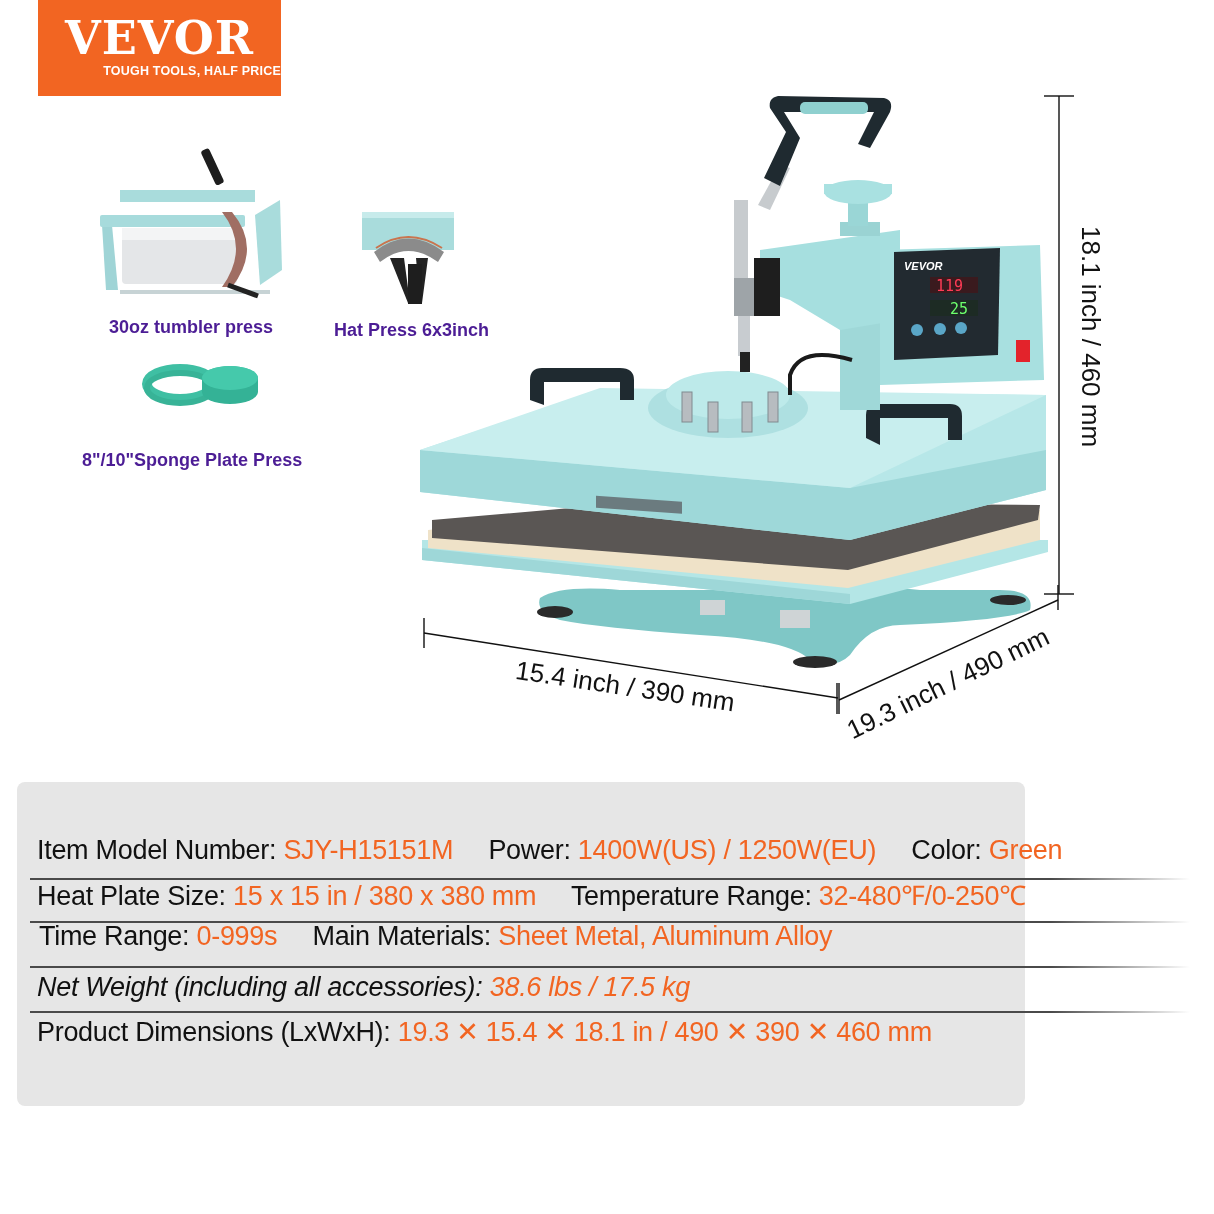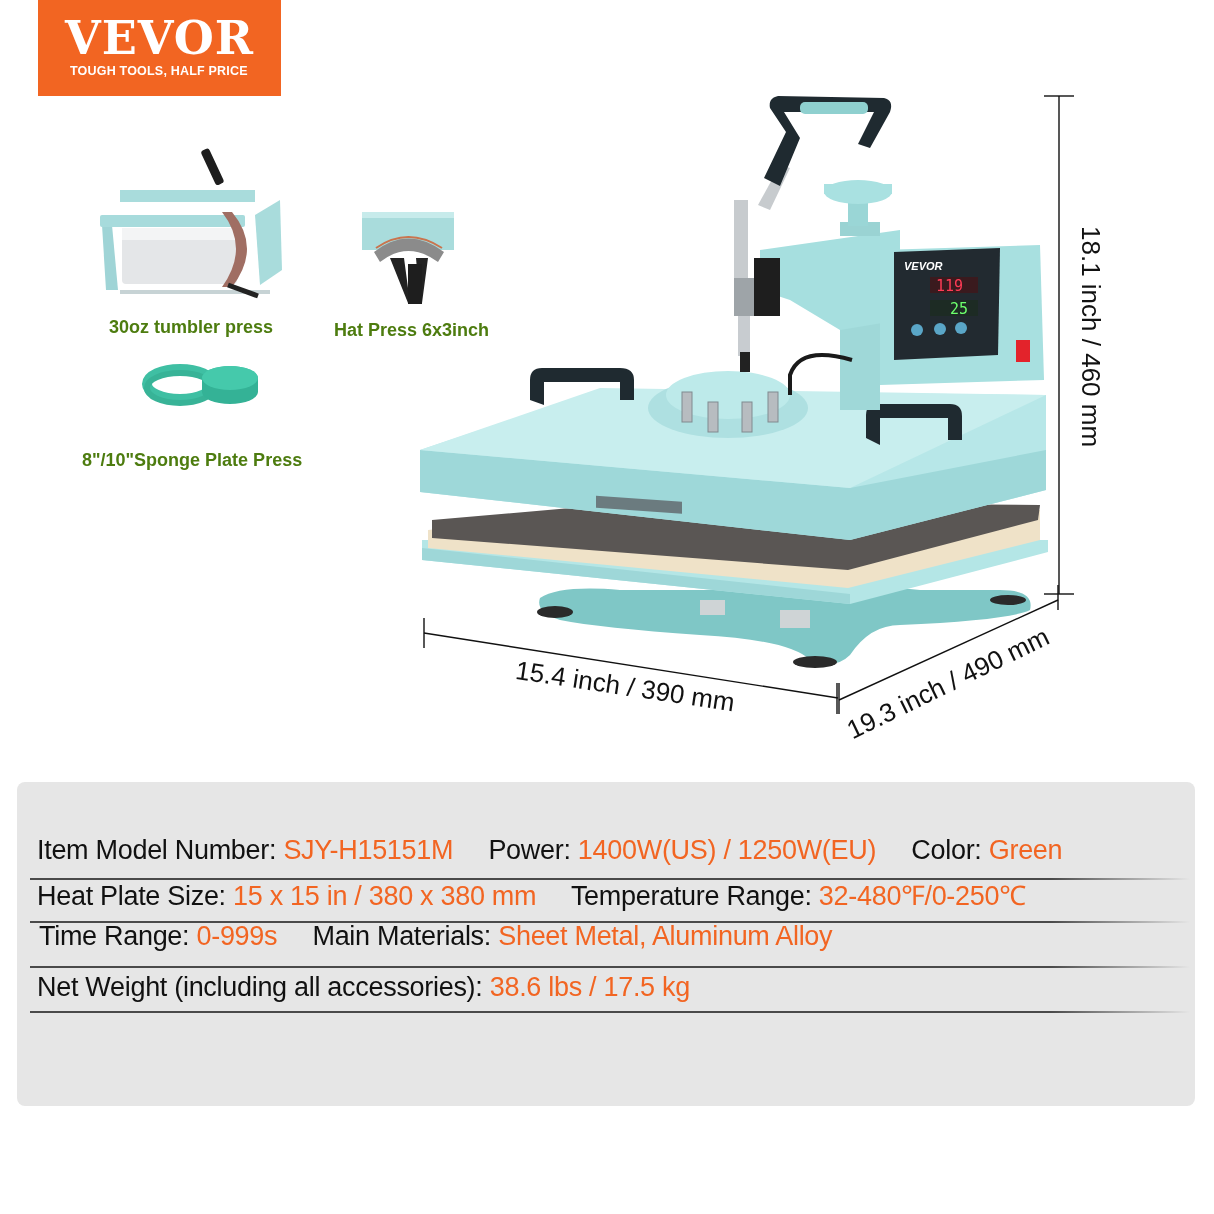--- a/index.html
+++ b/index.html
@@ -1,28 +1,28 @@
 <!DOCTYPE html>
 <html><head>
 <meta charset="utf-8">
 <style>
   html, body { margin:0; padding:0; background:#ffffff; }
   body { width:1214px; height:1214px; position:relative; overflow:hidden; font-family:"Liberation Sans", sans-serif; }
 
   .logo { position:absolute; left:38px; top:0; width:243px; height:96px; background:#f26522; color:#fff; box-sizing:border-box; }
   .logo-word { position:absolute; left:0; right:0; top:12px; text-align:center; font-family:"DejaVu Serif", serif; font-weight:bold; font-size:46px; letter-spacing:1px; line-height:52px; }
-  .logo-tag { position:absolute; left:0; right:0; top:64px; text-align:left; font-size:12.5px; font-weight:bold; letter-spacing:0.2px;padding-left:32px; }
+  .logo-tag { position:absolute; left:0; right:0; top:64px; text-align:right; font-size:12.5px; font-weight:bold; letter-spacing:0.2px;padding-left:32px; }
 
-  .acc-label { position:absolute; font-weight:bold; font-size:18px; color:#4d7c0f; white-space:nowrap; }
+  .acc-label { position:absolute; font-weight:bold; font-size:18px; color:#4c1d95; white-space:nowrap; }
 
   .product-svg { position:absolute; left:0; top:0; }
 
   .dim-label { position:absolute; font-size:26px; color:#111; white-space:nowrap; transform-origin:left top; font-weight:normal; }
 
-  .spec-panel { position:absolute; left:17px; top:782px; width:1178px; height:324px; background:#e6e6e6; border-radius:8px; }
+  .spec-panel { position:absolute; left:17px; top:782px; width:1008px; height:324px; background:#e6e6e6; border-radius:8px; }
   .spec-row { position:absolute; left:20px; font-size:27px; line-height:32px; white-space:nowrap; color:#111; letter-spacing:-0.3px; }
   .spec-row .k { color:#111; }
   .spec-row .v { color:#f26522; }
   .spec-row .gap { display:inline-block; width:28px; }
   .sep { position:absolute; left:13px; width:1160px; height:2px; background:linear-gradient(to right, #4a4a4a 0%, #4a4a4a 88%, rgba(74,74,74,0) 100%); }
 </style>
 </head>
 <body>
 
 <div class="logo">
@@ -168,19 +168,23 @@
   <div class="sep" style="top:139px;"></div>
 
   <div class="spec-row" style="top:138px; left:22px;">
     <span class="k">Time Range:</span>
     <span class="v">0-999s</span><span class="gap"></span>
     <span class="k">Main Materials:</span>
     <span class="v">Sheet Metal, Aluminum Alloy</span>
   </div>
   <div class="sep" style="top:184px;"></div>
 
-  <div class="spec-row" style="top:189px;">
+  <div class="spec-row" style="top:189px;font-style:italic;">
     <span class="k">Net Weight (including all accessories):</span>
     <span class="v">38.6 lbs / 17.5 kg</span>
   </div>
   <div class="sep" style="top:229px;"></div>
 
+  <div class="spec-row" style="top:234px;">
+    <span class="k">Product Dimensions (LxWxH):</span>
+    <span class="v">19.3 ✕ 15.4 ✕ 18.1 in / 490 ✕ 390 ✕ 460 mm</span>
+  </div>
 </div>
 
 </body></html>

